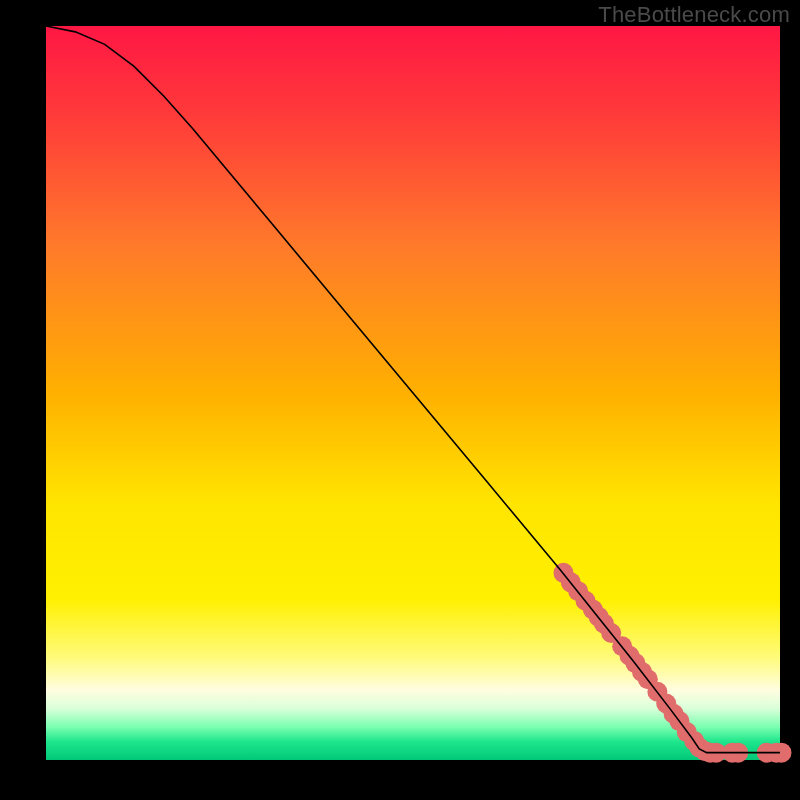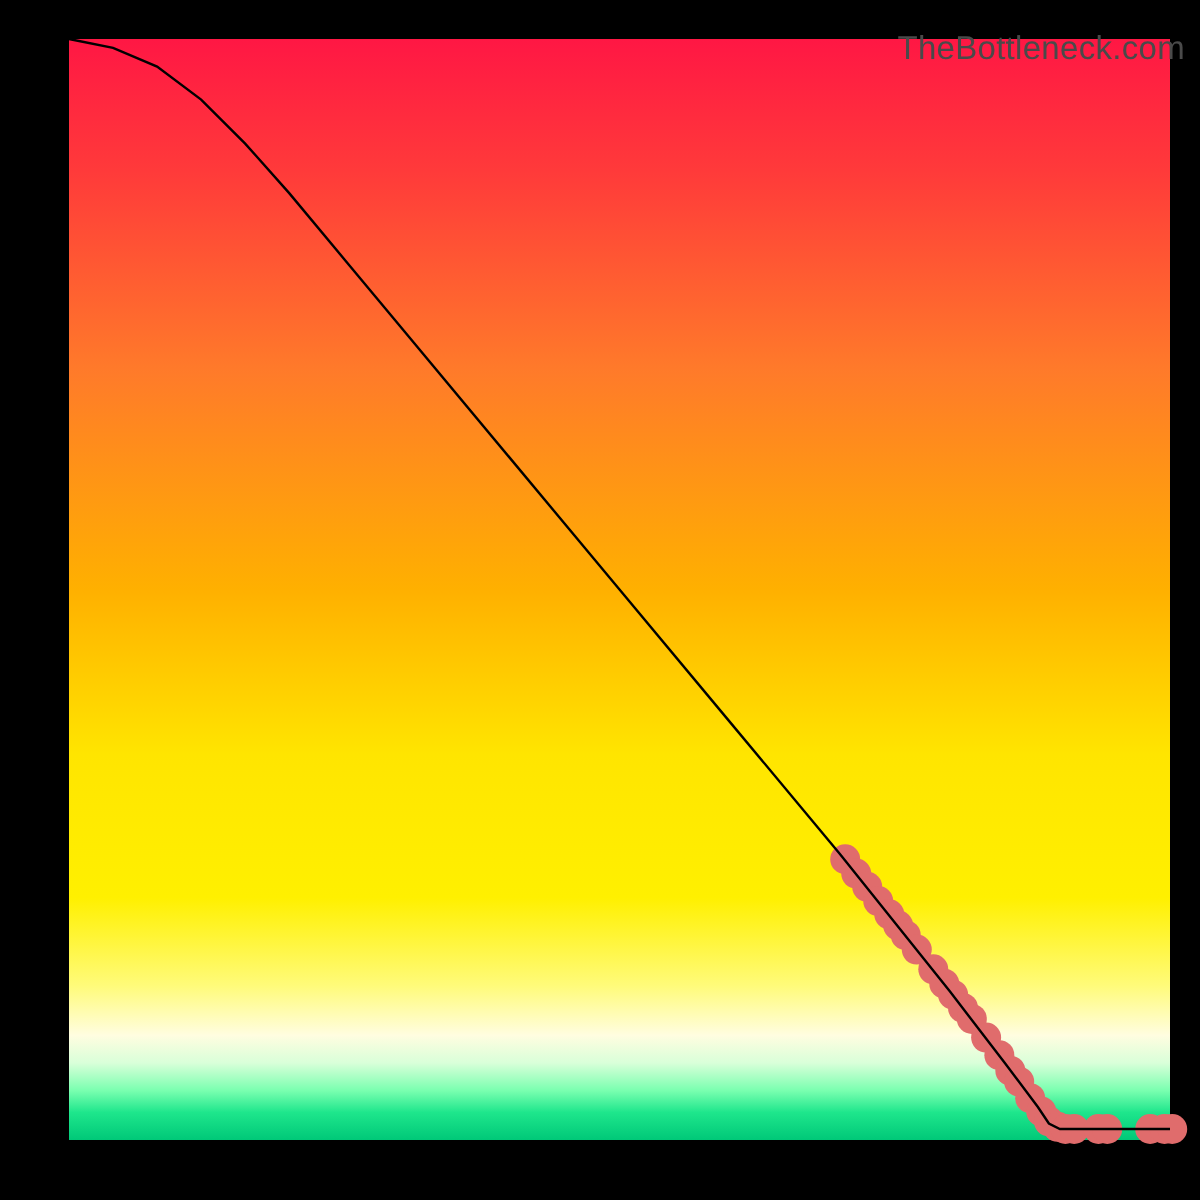--- a/index.html
+++ b/index.html
@@ -6,21 +6,21 @@
   body {
     width: 800px;
     height: 800px;
     background: #000;
     position: relative;
     font-family: Arial, Helvetica, sans-serif;
     overflow: hidden;
   }
   .watermark {
     position: absolute;
-    top: 19px;
+    top: 2px;
     right: 10px;
     color: #4a4a4a;
     font-size: 22px;
     font-weight: 500;
     z-index: 10;
     letter-spacing: 0.2px;
   }
   .plot-area {
     position: absolute;
     left: 46px;

